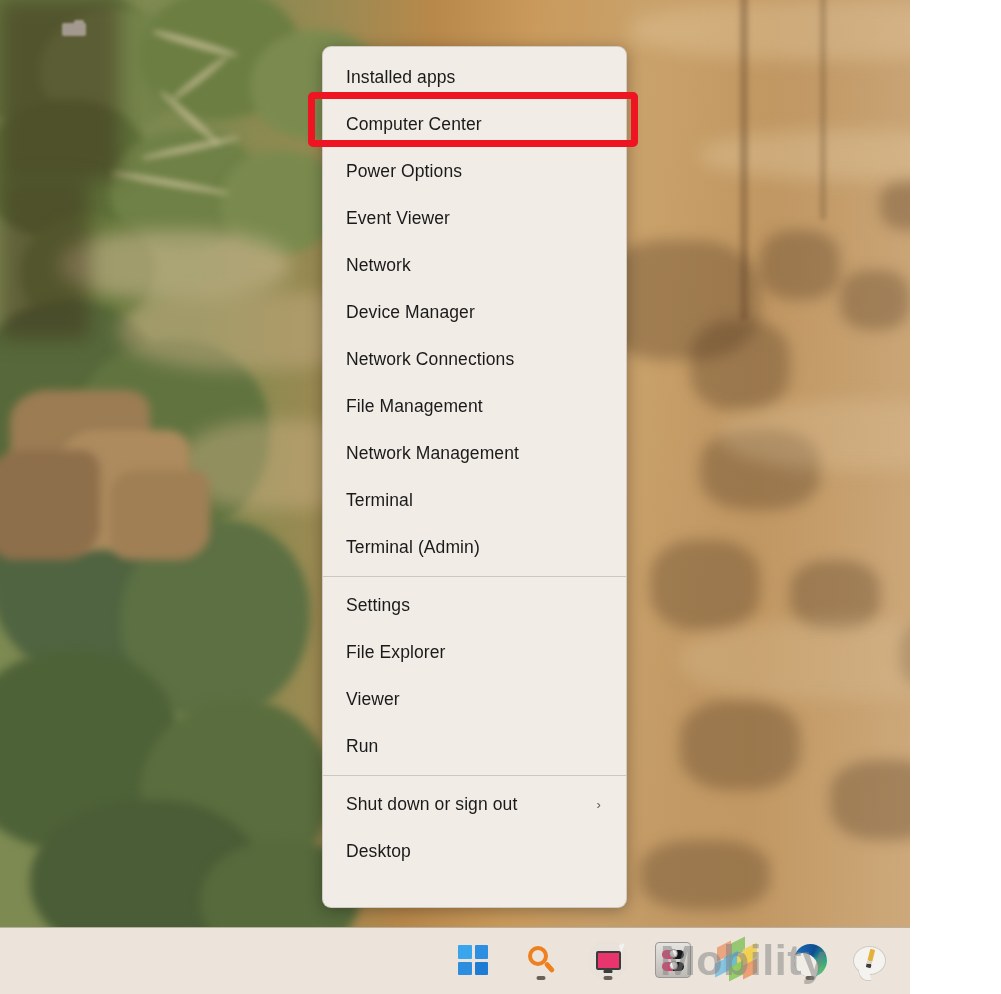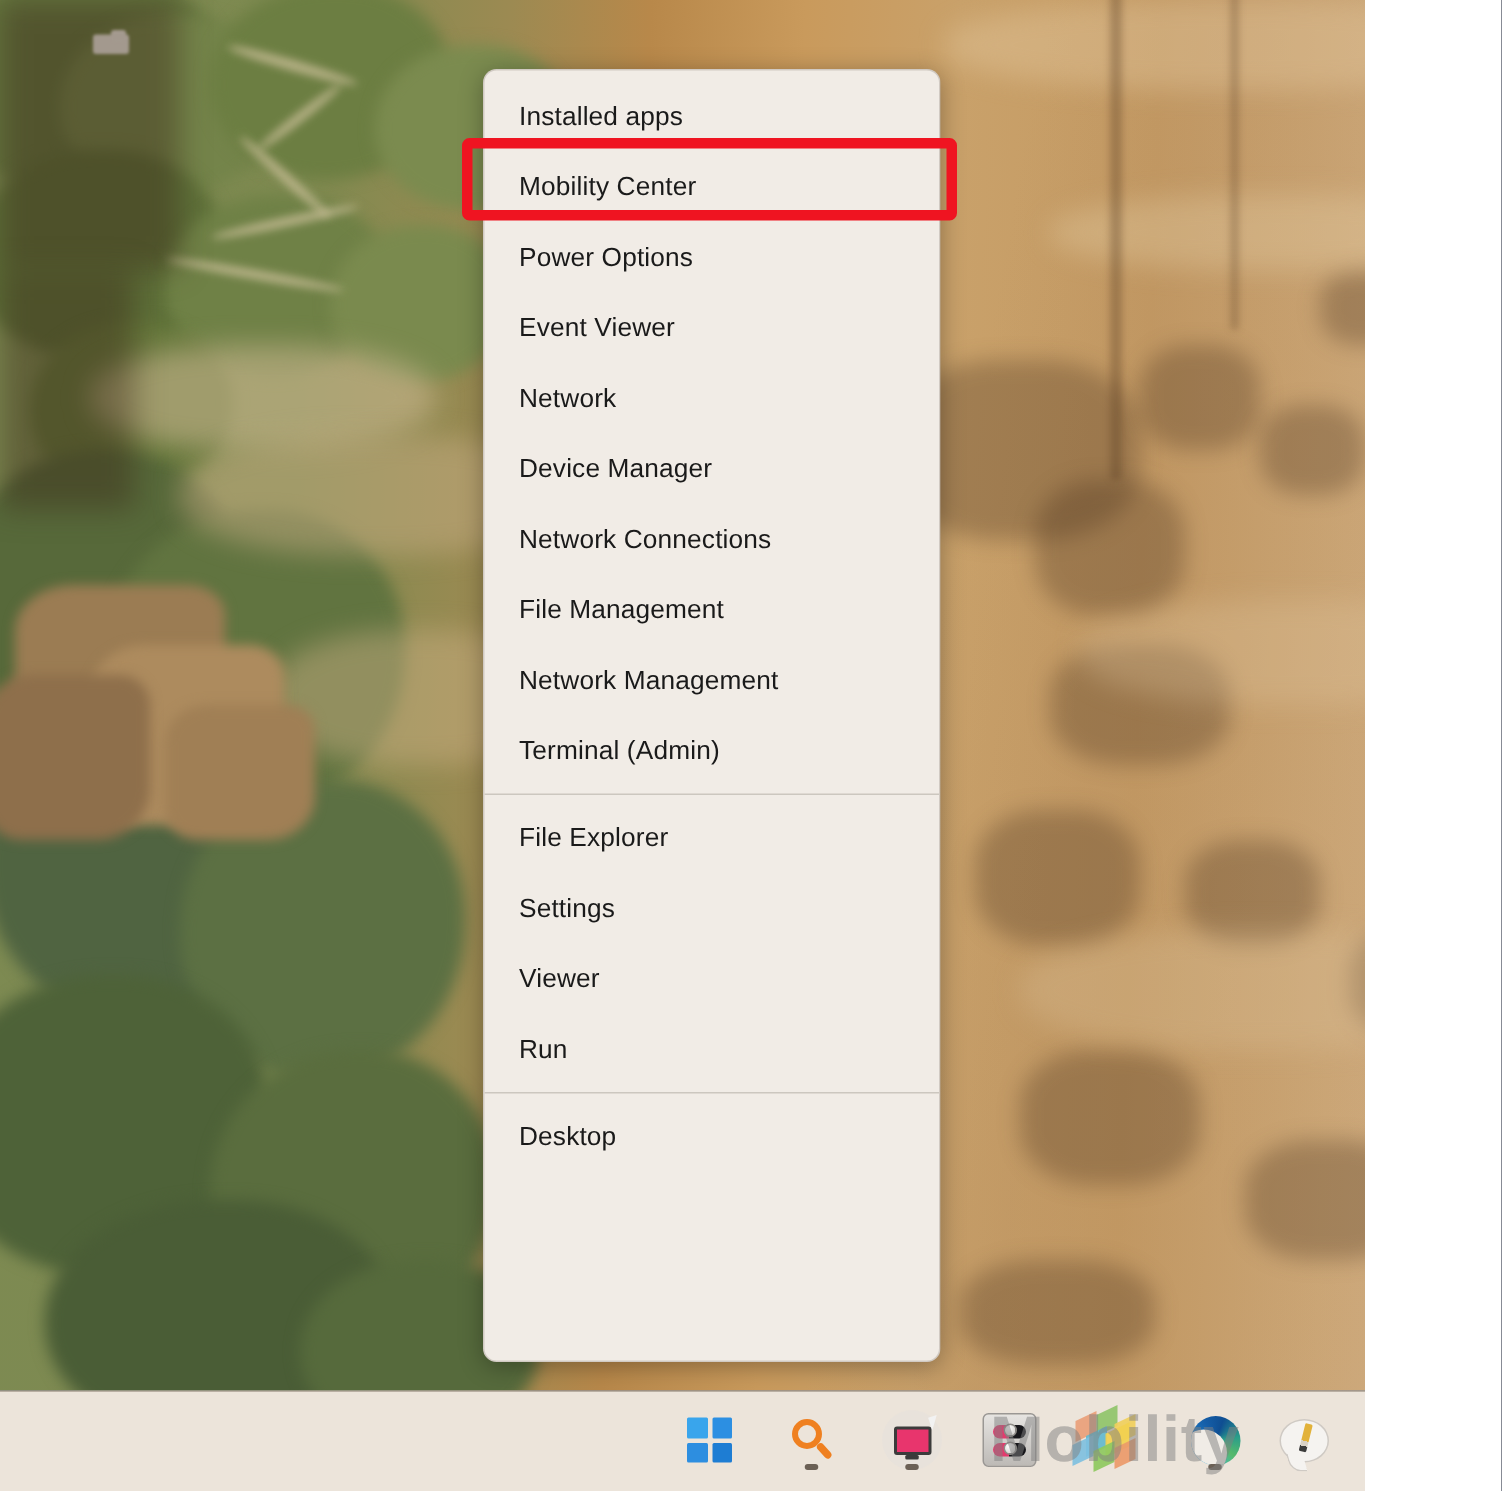--- a/index.html
+++ b/index.html
@@ -524,21 +524,21 @@
     <div class="streak" style="left:960px; top:0px;   width:8px;  height:260px; border-radius:3px; filter:blur(3px);   background:rgba(95,63,36,0.30);"></div>
   </div>
 
   <div id="winx-menu">
 
     <div class="menu-group group-top">
       <div class="menu-item">
         <span class="label">Installed apps</span>
       </div>
       <div class="menu-item">
-        <span class="label">Mobility Center</span>
+        <span class="label">Computer Center</span>
       </div>
       <div class="menu-item">
         <span class="label">Power Options</span>
       </div>
       <div class="menu-item">
         <span class="label">Event Viewer</span>
       </div>
       <div class="menu-item">
         <span class="label">Network</span>
       </div>
@@ -548,44 +548,51 @@
       <div class="menu-item">
         <span class="label">Network Connections</span>
       </div>
       <div class="menu-item">
         <span class="label">File Management</span>
       </div>
       <div class="menu-item">
         <span class="label">Network Management</span>
       </div>
       <div class="menu-item">
+        <span class="label">Terminal</span>
+      </div>
+      <div class="menu-item">
         <span class="label">Terminal (Admin)</span>
       </div>
     </div>
 
     <div class="menu-sep"></div>
 
     <div class="menu-group">
       <div class="menu-item">
+        <span class="label">Settings</span>
+      </div>
+      <div class="menu-item">
         <span class="label">File Explorer</span>
       </div>
       <div class="menu-item">
-        <span class="label">Settings</span>
-      </div>
-      <div class="menu-item">
         <span class="label">Viewer</span>
       </div>
       <div class="menu-item">
         <span class="label">Run</span>
       </div>
     </div>
 
     <div class="menu-sep"></div>
 
     <div class="menu-group group-bottom">
+      <div class="menu-item">
+        <span class="label">Shut down or sign out</span>
+        <span class="chev">›</span>
+      </div>
       <div class="menu-item">
         <span class="label">Desktop</span>
       </div>
     </div>
   </div>
 
   <div id="highlight-box"></div>
 
   <div id="taskbar">
     <div class="tb-icons">

